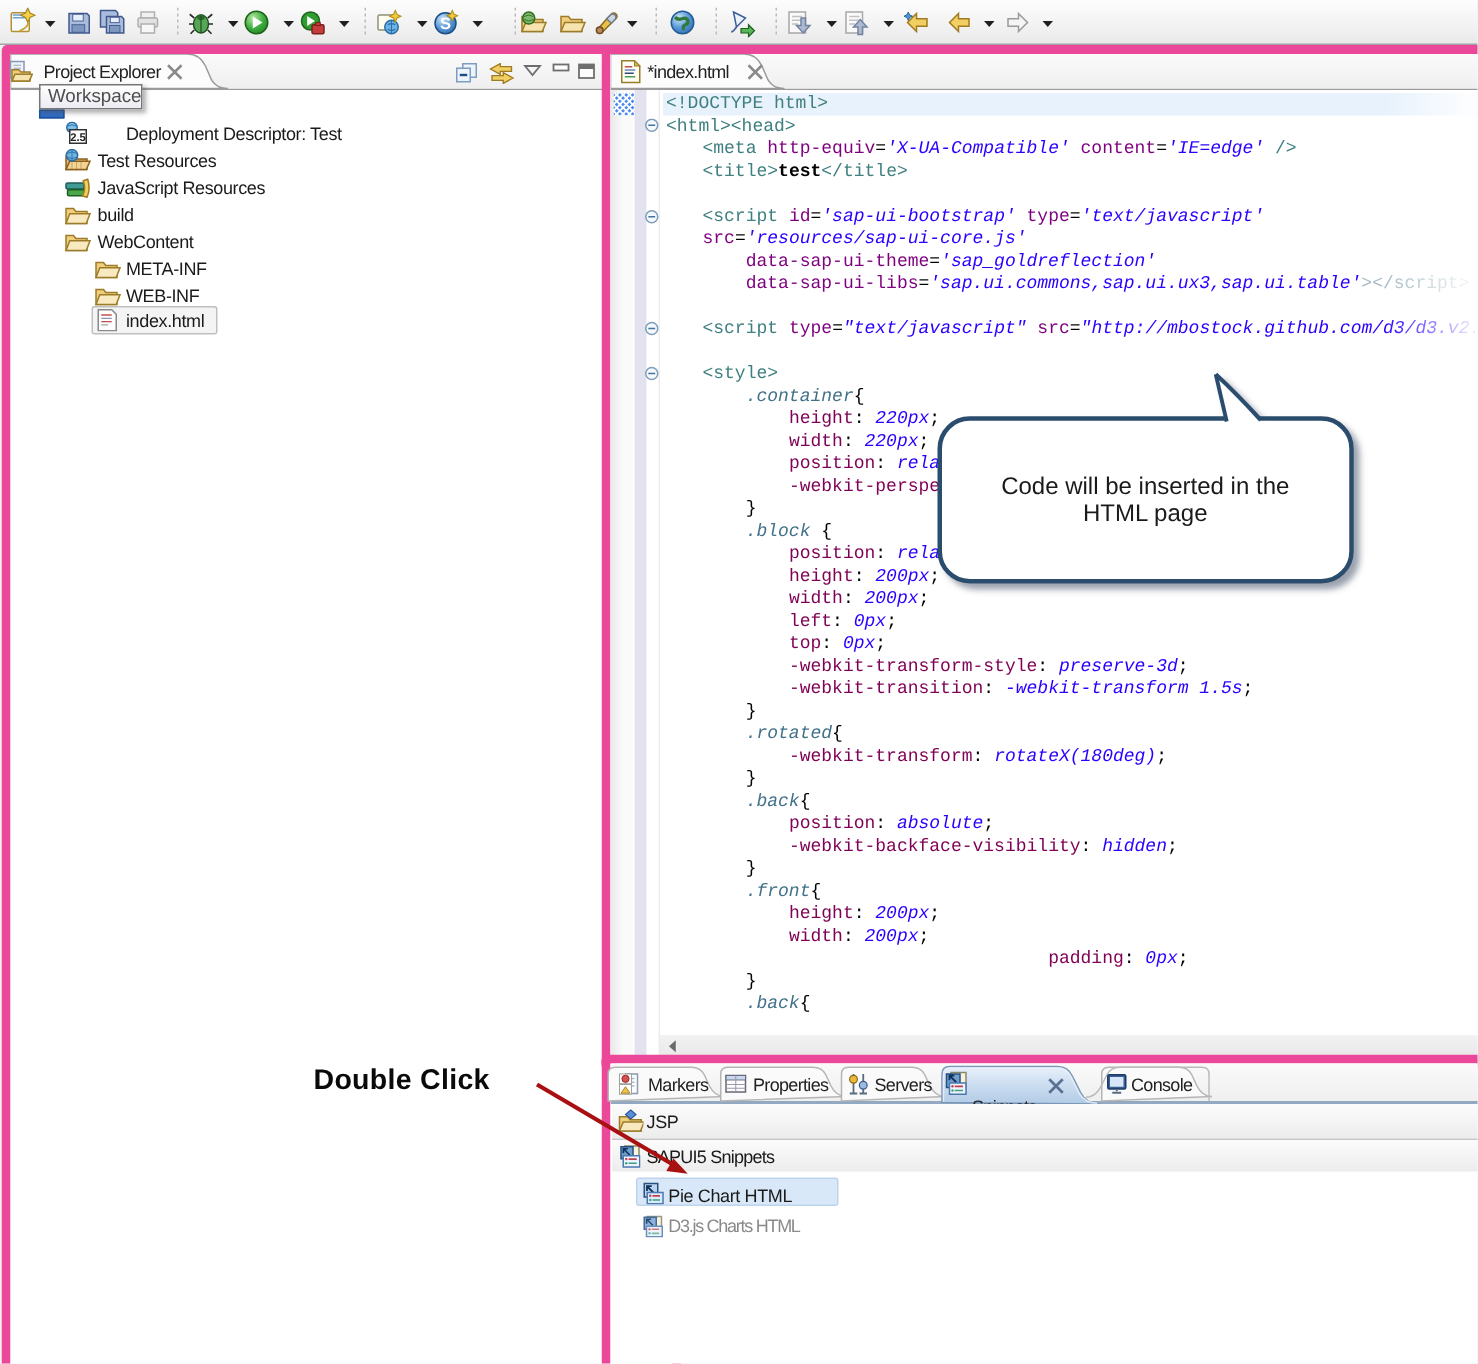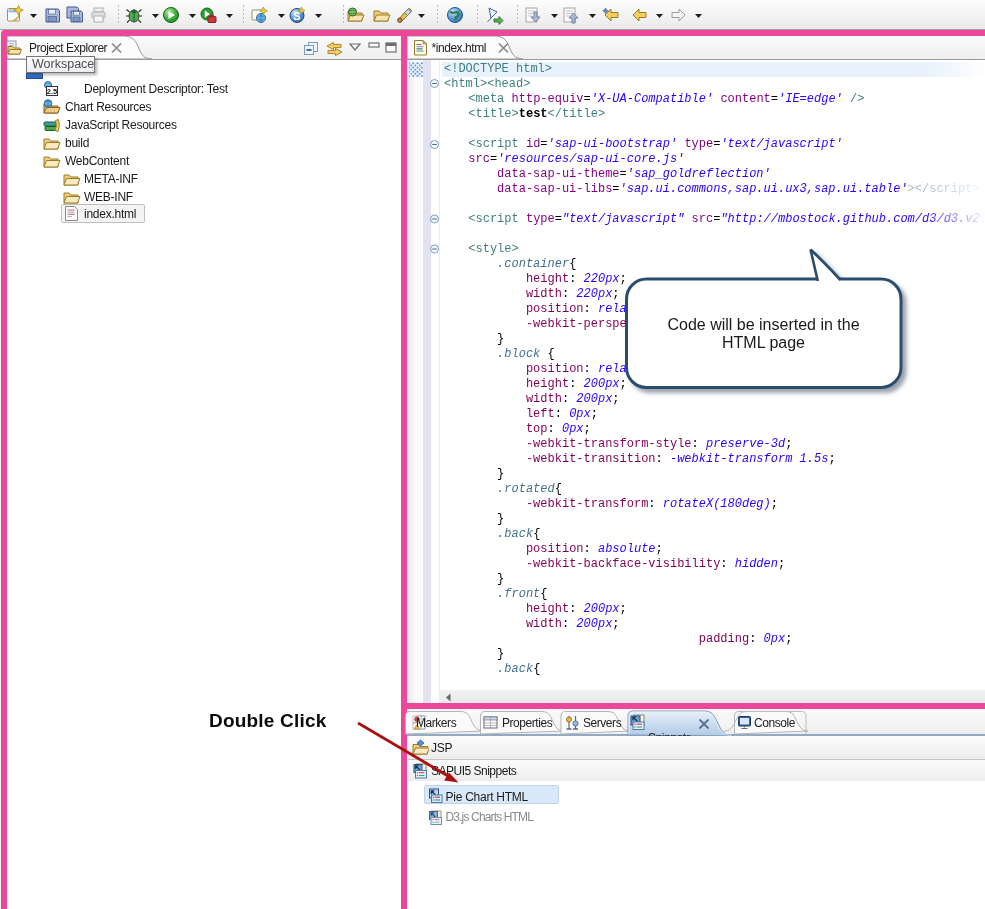--- a/index.html
+++ b/index.html
@@ -210,21 +210,21 @@
   <text x="9" y="12.8" font-size="7.5" font-weight="bold" fill="#222" text-anchor="middle" font-family="Liberation Sans">2.5</text>
  </svg>
  <div class="trow" style="left:58px;top:44px;margin-left:19px;">Deployment Descriptor: Test</div>
  <svg class="abs" style="left:36px;top:63px" width="18" height="16" viewBox="0 0 18 16">
   <path d="M1 14 L1 5 h5 l1.5 2 H15 V14z" fill="#e8b96b" stroke="#8a5f1e"></path>
   <path d="M1 14 L3.5 8.5 H17 L14.5 14z" fill="#f3d394" stroke="#8a5f1e"></path>
   <path d="M5 8.5 v5.5 M8 8.5 v5.5 M11 8.5 v5.5" stroke="#8a5f1e" stroke-width=".5" opacity=".5"></path>
   <circle cx="5" cy="4.5" r="3.8" fill="#6fb3e0" stroke="#2d6da3"></circle>
   <path d="M1.5 3.3 q3.5 -2 7 0 M1.5 5.7 q3.5 2 7 0 M5 .7 v7.6" stroke="#2d6da3" stroke-width=".6" fill="none"></path>
  </svg>
- <div class="trow" style="left:58px;top:62px;">Chart Resources</div>
+ <div class="trow" style="left:58px;top:62px;">Test Resources</div>
  <svg class="abs" style="left:36px;top:81px" width="18" height="16" viewBox="0 0 18 16">
   <rect x="1" y="5" width="12" height="4" rx="1" fill="#3f9b94" stroke="#1d5c57"></rect>
   <rect x="2" y="9.5" width="12" height="4" rx="1" fill="#4aa84a" stroke="#1e5f1e"></rect>
   <path d="M12 13.5 Q14.5 9 12.5 3.5 L15.5 2.5 Q17.5 9 15 14.5z" fill="#f2cf63" stroke="#a07a1e"></path>
  </svg>
  <div class="trow" style="left:58px;top:80px;">JavaScript Resources</div>
  <svg class="abs" style="left:36px;top:99px" width="18" height="16" viewBox="0 0 18 16">
   <path d="M1 14 L1 4 h5 l1.5 2 H15 V14z" fill="#f0ce7c" stroke="#9c7c28"></path>
   <path d="M1 14 L3.5 7.5 H17 L14.5 14z" fill="#f9e9c0" stroke="#9c7c28"></path>
  </svg>
@@ -380,21 +380,21 @@
  </svg>
 
  <svg class="abs" style="left:5px;top:6px" width="15" height="15" viewBox="0 0 15 15">
   <path d="M5 1 h8 v13 h-8z" fill="#fdfdfd" stroke="#8a9ab0"></path>
   <path d="M7 4 h4 M7 6.5 h4 M7 9 h4" stroke="#a8b8cc" stroke-width=".9"></path>
   <rect x="1" y="1" width="8" height="6.5" fill="#fff" stroke="#999" stroke-width=".6"></rect>
   <circle cx="5" cy="4.2" r="2.4" fill="#d65050" stroke="#8e2020" stroke-width=".6"></circle>
   <rect x="1" y="8" width="8" height="6.5" fill="#fff" stroke="#999" stroke-width=".6"></rect>
   <path d="M5 9.5 L8 13.8 H2z" fill="#efc34a" stroke="#9a7a1a" stroke-width=".6"></path>
  </svg>
- <div class="abs tabtxt" style="left:9px;top:7px;">Markers</div>
+ <div class="abs tabtxt" style="left:25px;top:7px;">Markers</div>
 
  <svg class="abs" style="left:76px;top:6px" width="15" height="15" viewBox="0 0 15 15">
   <rect x="1" y="2" width="13" height="11" fill="#fdfdfd" stroke="#667"></rect>
   <rect x="1" y="2" width="13" height="3" fill="#c7d7ef" stroke="#667" stroke-width=".6"></rect>
   <path d="M7.5 2 V13 M1 8 h13 M1 10.5 h13" stroke="#99a" stroke-width=".7"></path>
  </svg>
  <div class="abs tabtxt" style="left:95px;top:7px;">Properties</div>
 
  <svg class="abs" style="left:158px;top:6px" width="15" height="15" viewBox="0 0 15 15">
   <path d="M4 1 V14 M10.5 1 V14" stroke="#5a6a80" stroke-width="1.2"></path>

